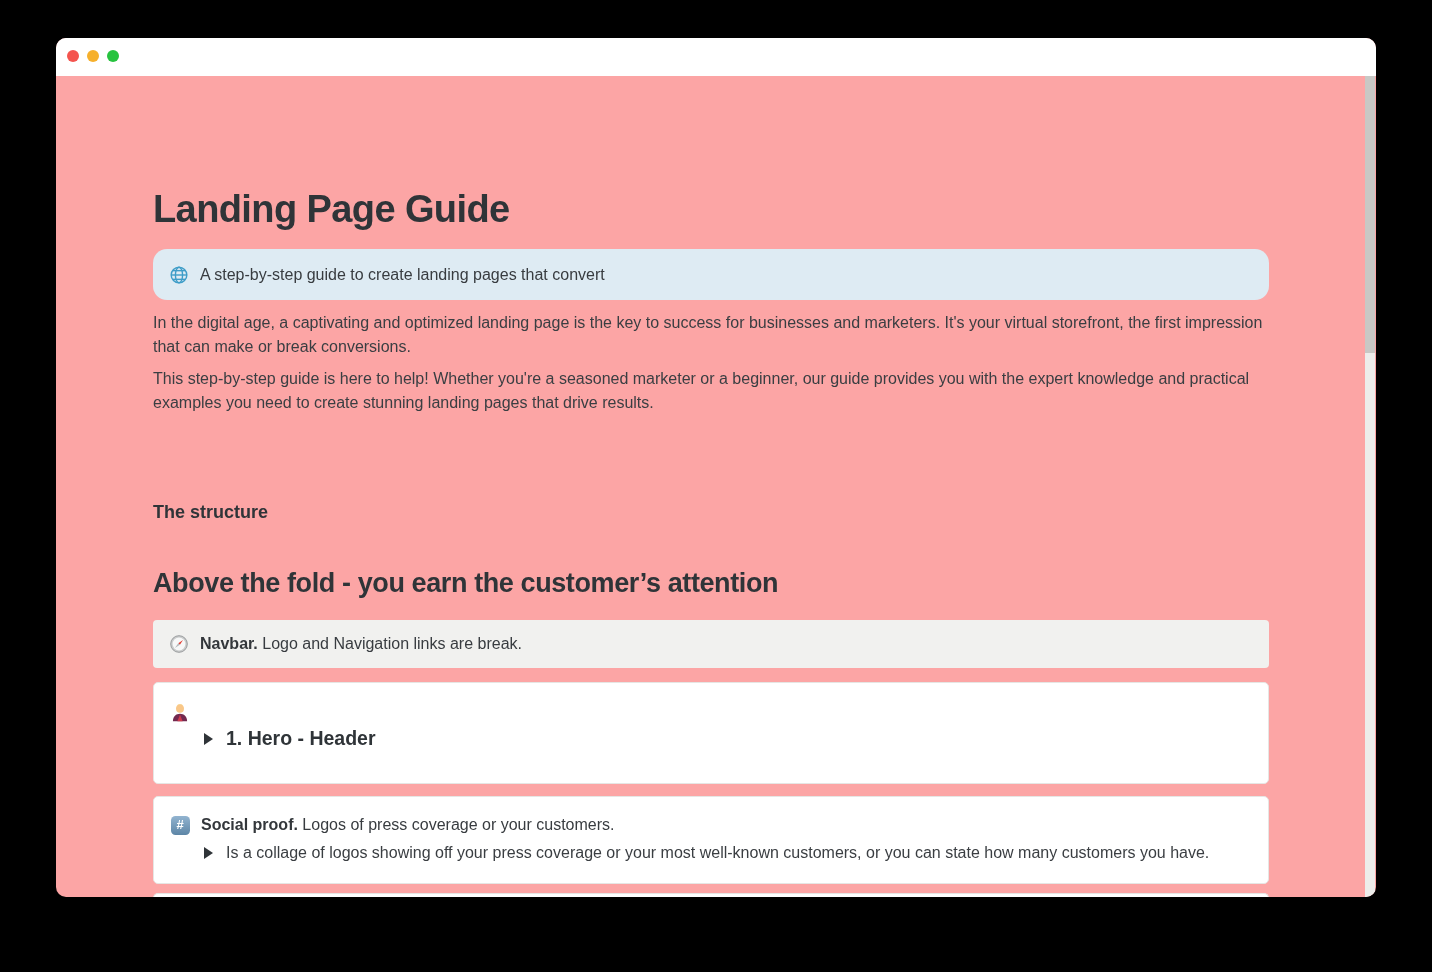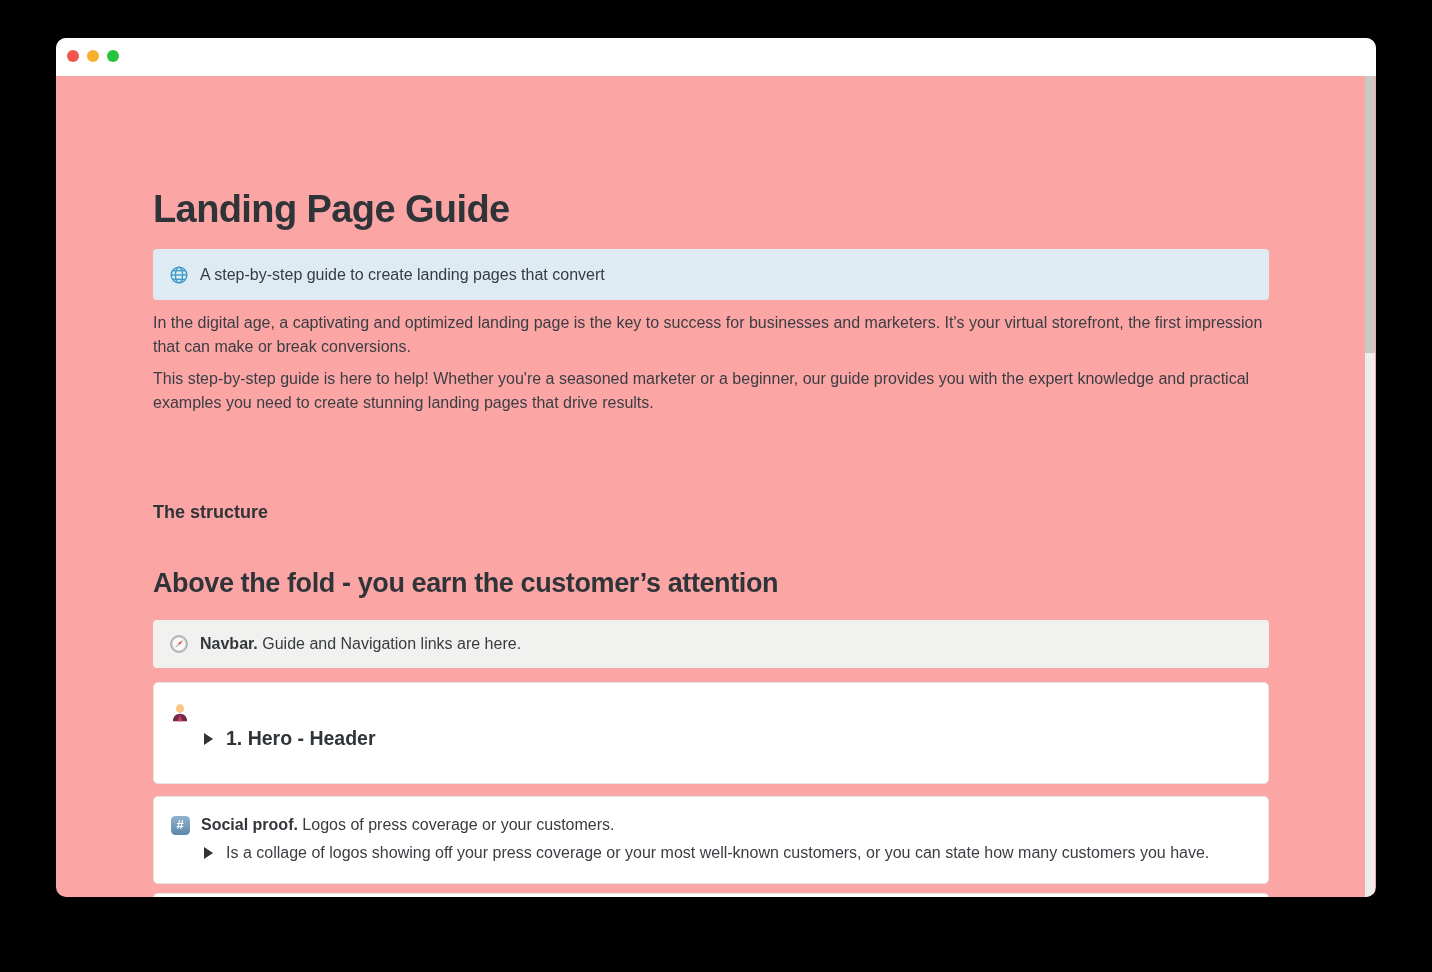--- a/index.html
+++ b/index.html
@@ -52,21 +52,21 @@
     left: 0;
     width: 1116px;
     border-radius: 4px;
     display: flex;
     align-items: center;
     padding: 0 16px;
     font-size: 16px;
     color: #383c40;
   }
   .callout .icon { flex: 0 0 20px; width: 20px; height: 20px; margin-right: 11px; }
-  .callout.blue { top: 211px; height: 51px; background: #deebf3; }
+  .callout.blue { top: 211px; height: 51px; background: #deebf3; border-radius: 14px; }
   .callout.gray { top: 582px; height: 48px; background: #f1f1ef; }
   .b { font-weight: 700; color: #33373b; }
 
   p.body-p {
     position: absolute;
     left: 0;
     width: 1116px;
     font-size: 16px;
     line-height: 24px;
     color: #3a3e42;
@@ -207,21 +207,21 @@
 
     <div class="callout gray">
       <span class="icon">
         <svg width="20" height="20" viewBox="0 0 24 24">
           <circle cx="12" cy="12" r="10" fill="#c9cbcb" stroke="#8f9294" stroke-width="1"></circle>
           <circle cx="12" cy="12" r="7.7" fill="#f7f8f8"></circle>
           <polygon points="16.9,7.1 13,12.9 11.1,11 " fill="#e23d33"></polygon>
           <polygon points="7.1,16.9 11.1,11 13,12.9" fill="#b5b9bb"></polygon>
         </svg>
       </span>
-      <span><span class="b">Navbar.</span><span> Guide and Navigation links are here.</span></span>
+      <span><span class="b">Navbar.</span><span> Logo and Navigation links are break.</span></span>
     </div>
 
     <div class="card hero">
       <div class="card-row1">
         <span class="icon">
           <svg width="20" height="20" viewBox="0 0 24 24">
             <path d="M3.5 23c0-5.5 3.8-8.8 8.5-8.8s8.5 3.3 8.5 8.8z" fill="#73294f"></path>
             <path d="M8.8 23l3.2-7.6 3.2 7.6z" fill="#cf3a4c"></path>
             <circle cx="12" cy="8.2" r="4.8" fill="#f9c789"></circle>
             <path d="M7.2 8.2a4.8 4.8 0 0 1 9.6 0c0-1.2-.4-5.4-4.8-5.4s-4.8 4.2-4.8 5.4z" fill="#f2b23c"></path>

